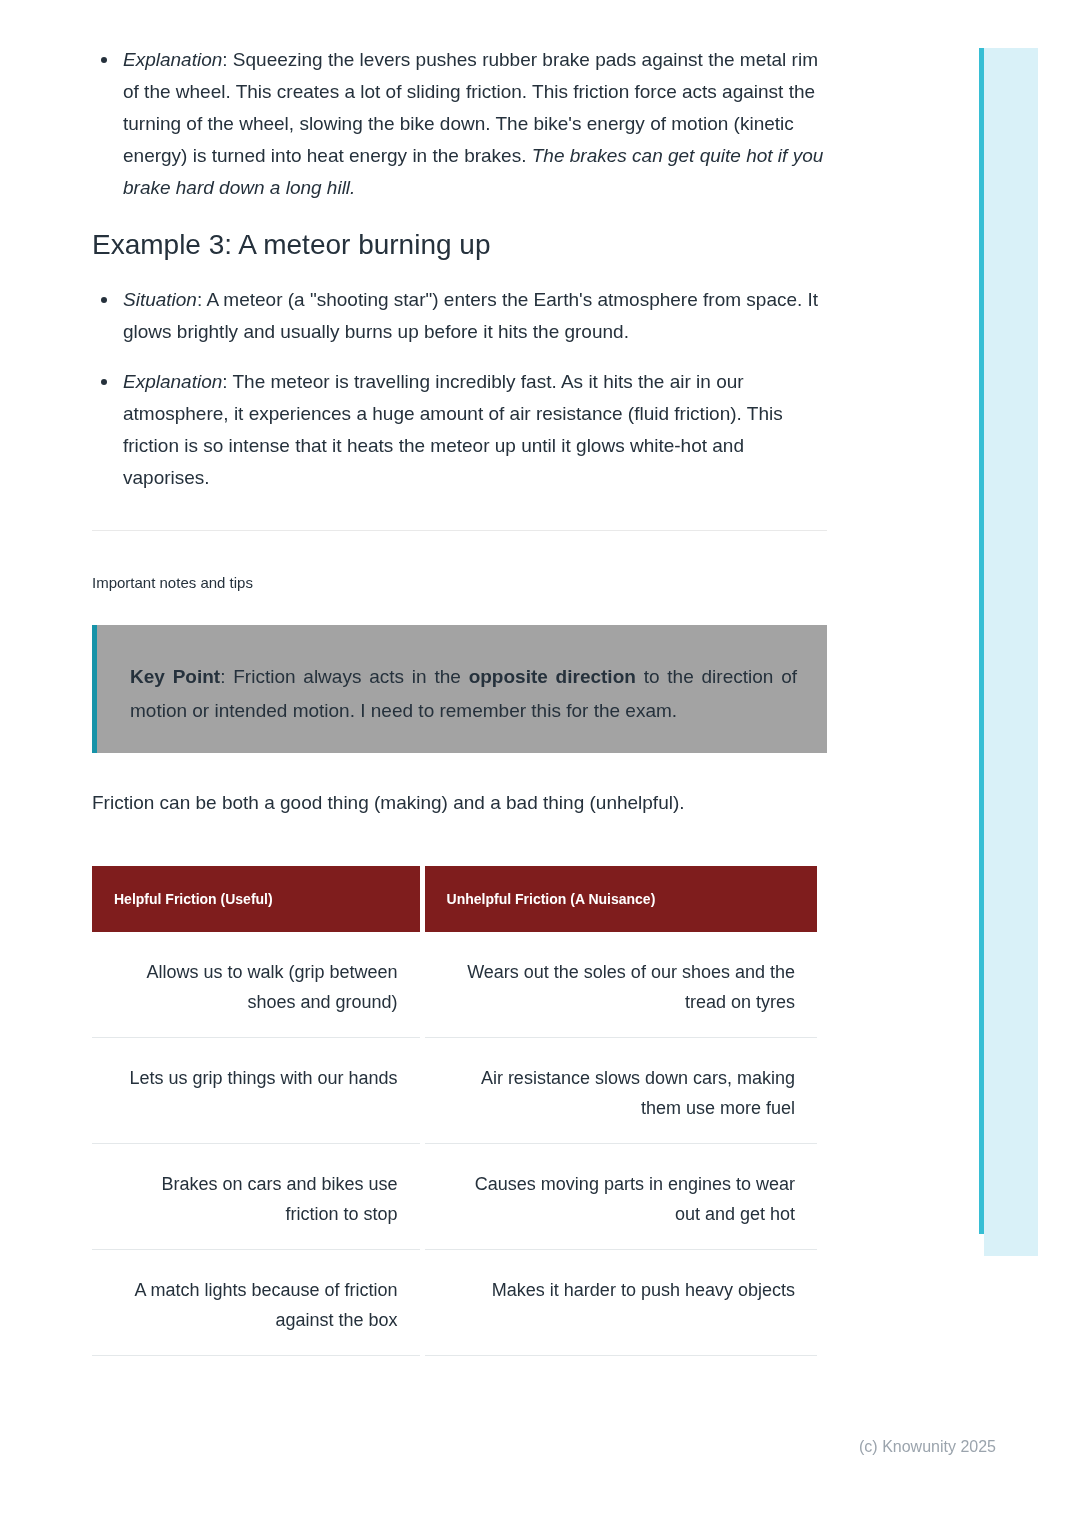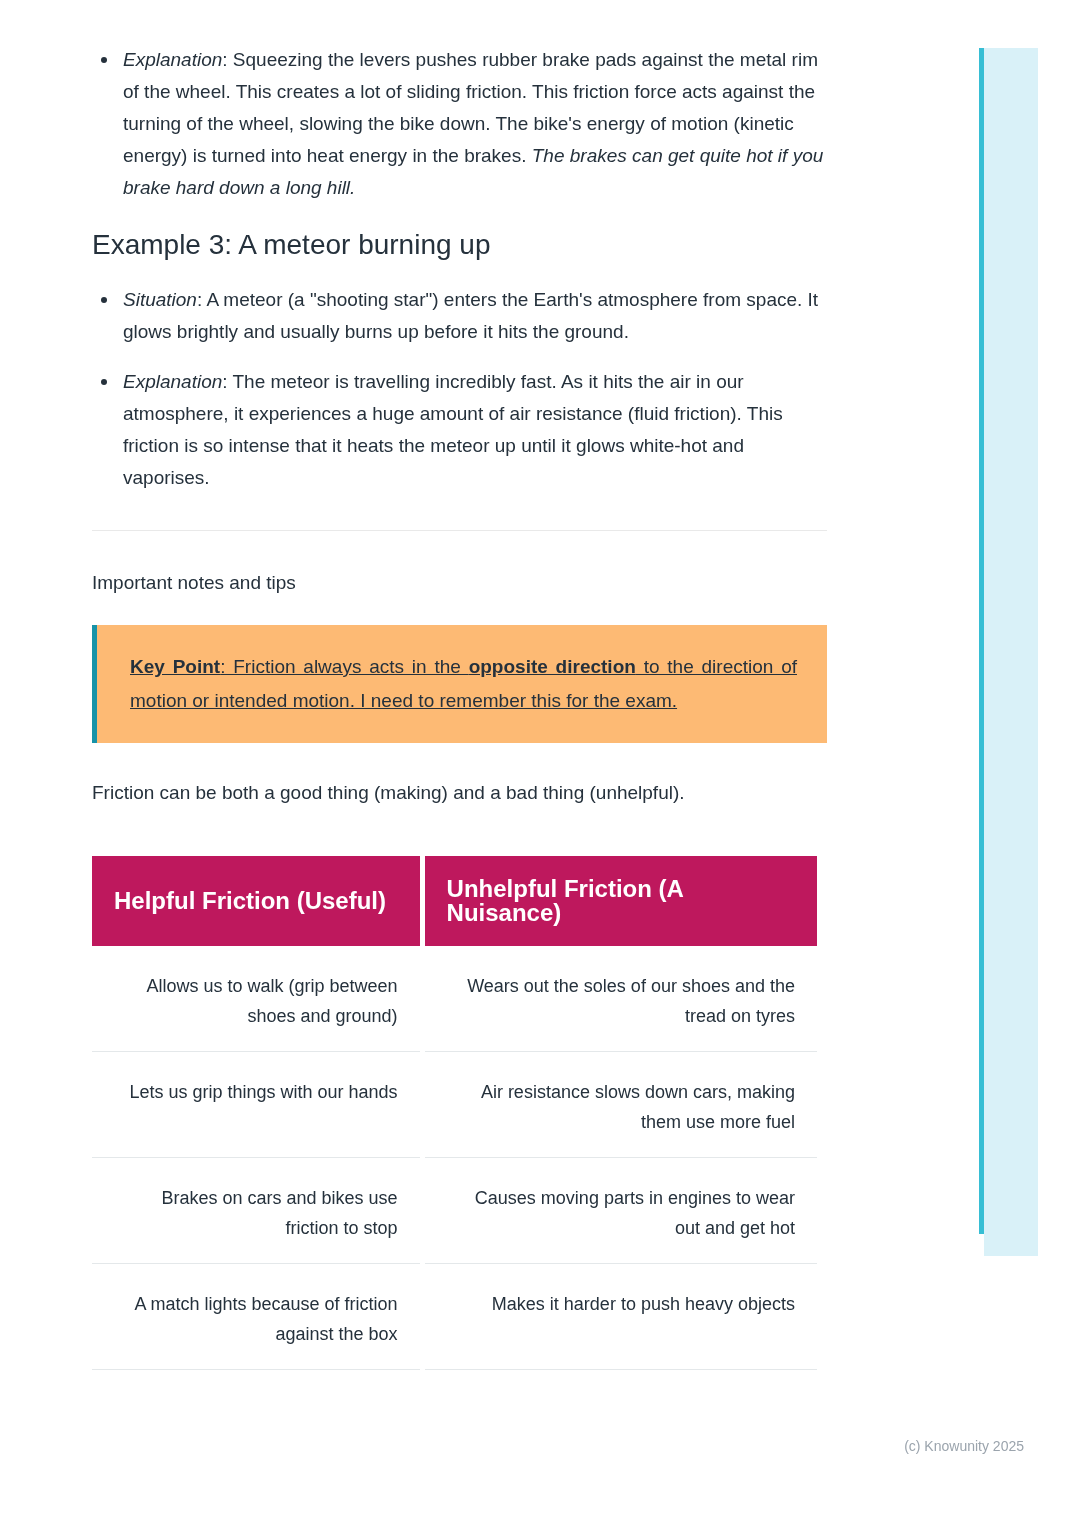--- a/index.html
+++ b/index.html
@@ -41,31 +41,30 @@
     margin:28px 0 26px 0;
   }
 
   hr.divider {
     border:none;
     border-top:1px solid #e9e9e9;
     margin:36px 0 0 0;
   }
 
   p.notes-heading {
-    font-size:19px;
+    font-size:15px;
     line-height:32px;
     margin:36px 0 0 0;
   }
 
   .callout {
     margin-top:26px;
-    background:#fdba74;
+    background:#a3a3a3;
     border-left:5px solid #1793a8;
-    padding:25px 30px 25px 33px;
-    text-decoration:underline;
+    padding:35px 30px 25px 33px;
   }
   .callout p {
     font-size:19px;
     line-height:34px;
     text-align:justify;
   }
 
   p.friction-paragraph {
     font-size:19px;
     line-height:32px;
@@ -73,23 +72,23 @@
   }
 
   table.friction-table {
     margin-top:42px;
     width:735px;
     border-collapse:separate;
     border-spacing:5px 5px;
     margin-left:-5px;
   }
   table.friction-table th {
-    background:#be185d;
+    background:#7f1d1d;
     color:#ffffff;
-    font-size:24px;
+    font-size:14px;
     line-height:24px;
     font-weight:bold;
     text-align:left;
     padding:21px 22px;
     vertical-align:middle;
   }
   table.friction-table th.col-helpful { width:45.5%; }
   table.friction-table th.col-unhelpful { width:54.5%; }
   table.friction-table td {
     background:#ffffff;
@@ -114,22 +113,22 @@
     top:48px; bottom:22px;
     right:96px;
     width:5px;
     background:#37bed4;
     z-index:1;
   }
 
   .footer {
     position:absolute;
     top:1438px;
-    right:56px;
-    font-size:14px;
+    right:84px;
+    font-size:16px;
     color:#9ba4ad;
     z-index:2;
     white-space:nowrap;
   }
 </style>
 </head>
 <body>
 
 <div class="page">
 

